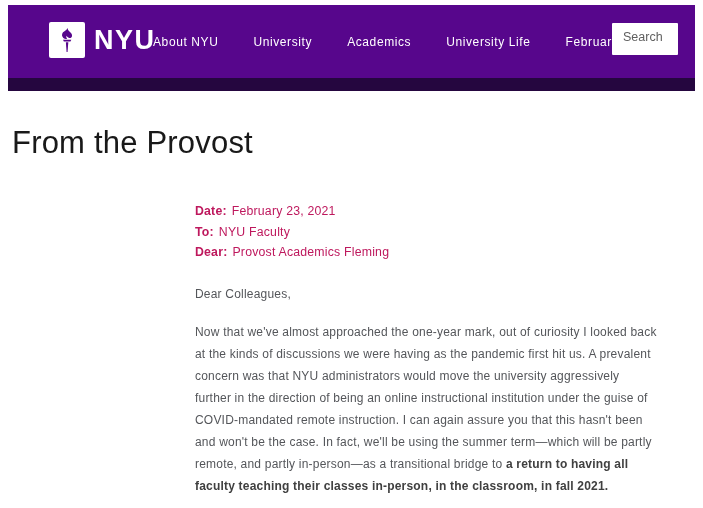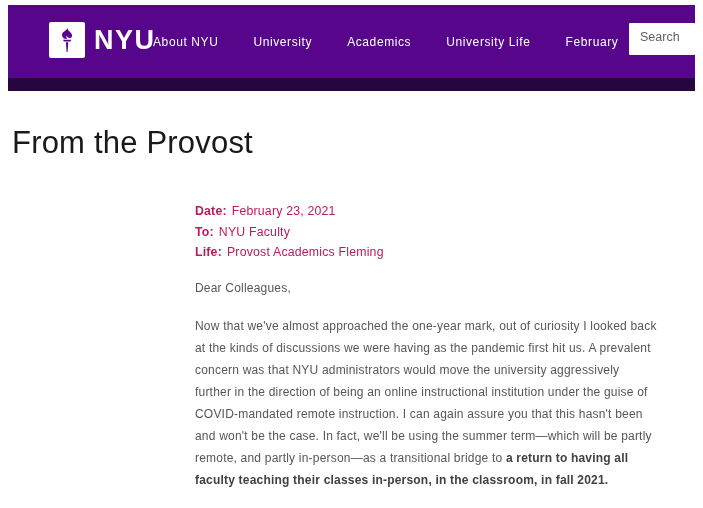--- a/index.html
+++ b/index.html
@@ -64,21 +64,21 @@
     justify-content: center;
   }
   .nav-item {
     color: #ffffff;
     font-size: 12px;
     letter-spacing: 0.6px;
     cursor: pointer;
   }
   .search-input {
     position: absolute;
-    right: 0; top: 18px;
+    right: 17px; top: 18px;
     width: 66px; height: 32px;
     border: none;
     outline: none;
     background: #ffffff;
     font-family: "Liberation Sans", sans-serif;
     font-size: 12.5px;
     color: #14532d;
     padding: 0 8px 4px 11px;
     border-radius: 1px;
   }
@@ -101,21 +101,21 @@
   }
   .meta-row {
     font-size: 12.3px;
     line-height: 20.5px;
     letter-spacing: 0.2px;
     color: #be185d;
   }
   .meta-label { font-weight: 700; }
   .meta-value { margin-left: 5px; }
   .salutation {
-    margin-top: 14px;
+    margin-top: 20px;
     font-size: 12px;
     line-height: 22px;
     letter-spacing: 0.2px;
     color: #54565a;
   }
   .body-para {
     margin-top: 16px;
     font-size: 12px;
     line-height: 22px;
     letter-spacing: 0.2px;
@@ -158,21 +158,21 @@
   <h1 class="page-title">From the Provost</h1>
 
   <div class="letter">
     <div class="meta-row">
       <span class="meta-label">Date:</span><span class="meta-value">February 23, 2021</span>
     </div>
     <div class="meta-row">
       <span class="meta-label">To:</span><span class="meta-value">NYU Faculty</span>
     </div>
     <div class="meta-row">
-      <span class="meta-label">Life:</span><span class="meta-value">Provost Academics Fleming</span>
+      <span class="meta-label">Dear:</span><span class="meta-value">Provost Academics Fleming</span>
     </div>
 
     <p class="salutation">Dear Colleagues,</p>
 
     <p class="body-para"><span>Now that we've almost approached the one-year mark, out of curiosity I looked back at the kinds of discussions we were having as the pandemic first hit us. A prevalent concern was that NYU administrators would move the university aggressively further in the direction of being an online instructional institution under the guise of COVID-mandated remote instruction. I can again assure you that this hasn't been and won't be the case. In fact, we'll be using the summer term—which will be partly remote, and partly in-person—as a transitional bridge to </span><span class="bold-run">a return to having all faculty teaching their classes in-person, in the classroom, in fall 2021.</span></p>
   </div>
 
 </div>
 
 </body></html>

